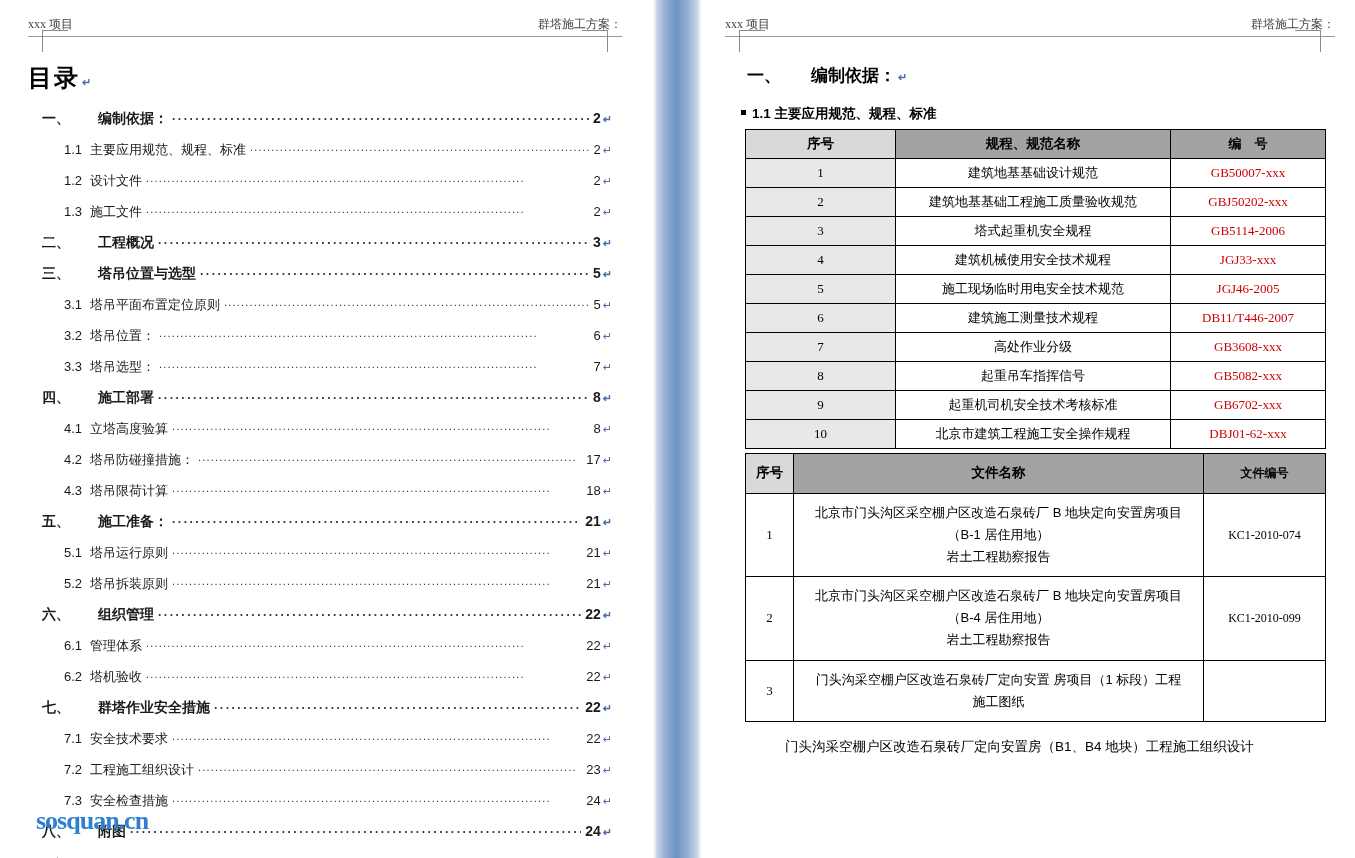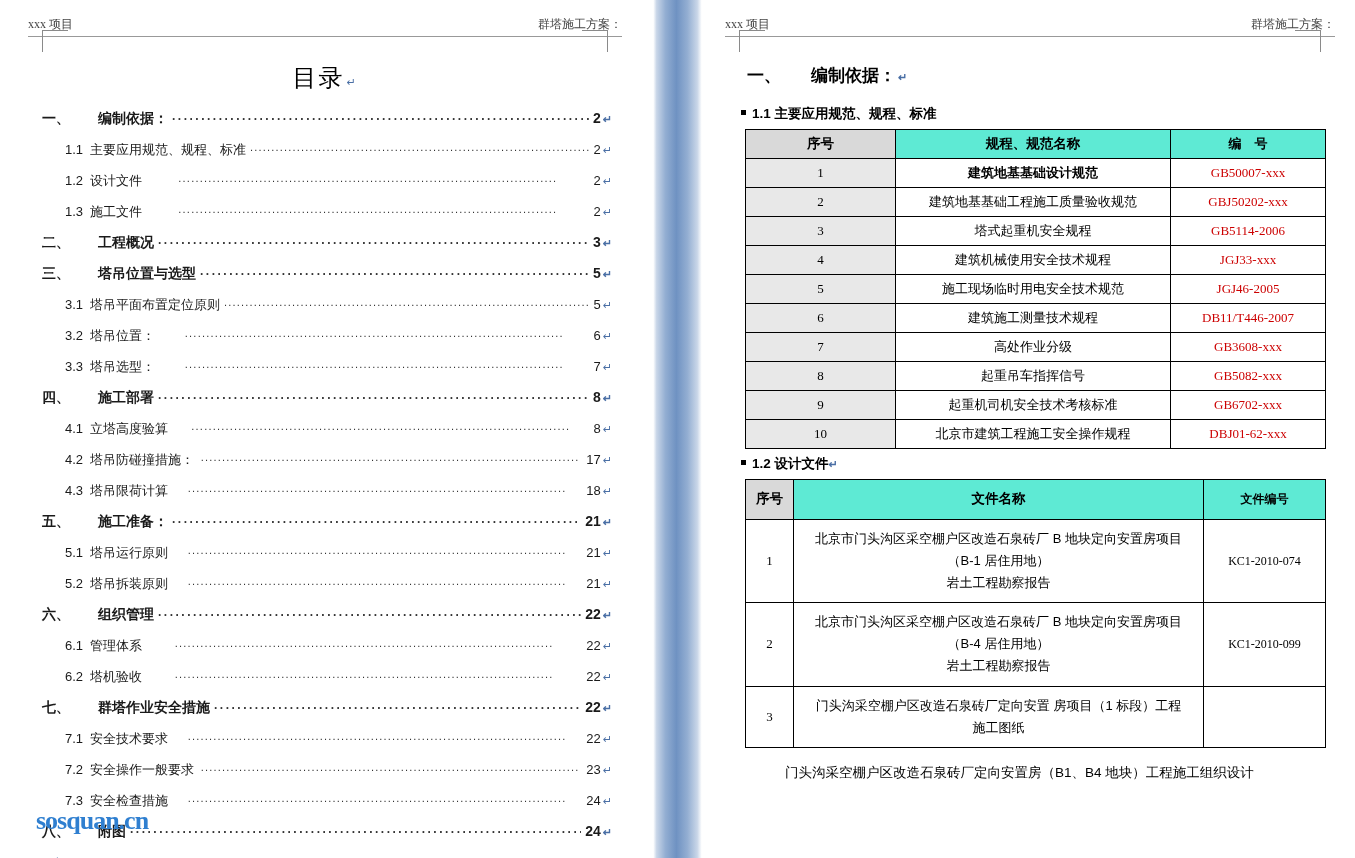--- a/index.html
+++ b/index.html
@@ -60,38 +60,37 @@
   .corner-mark {
     position: absolute;
     top: 30px;
     width: 26px; height: 22px;
   }
   .corner-mark.left { left: 14px; border-left: 1px solid #8a8a8a; border-top: 1px solid #8a8a8a; }
   .corner-mark.right { right: 14px; border-right: 1px solid #8a8a8a; border-top: 1px solid #8a8a8a; }
 
   
   .toc-title {
-    text-align: center;
+    text-align: left;
     font-family: "Liberation Serif", serif;
     font-size: 24px;
-    font-weight: normal;
+    font-weight: bold;
     color: #000;
     margin: 28px 0 16px 0;
     letter-spacing: 2px;
   }
 
   .toc-list { margin: 0; padding: 0 10px 0 14px; }
   .toc-row {
     display: flex;
     align-items: baseline;
     font-size: 13.5px;
     color: #1a1a1a;
     margin-bottom: 13px;
     white-space: nowrap;
-    text-align: center;
   }
   .toc-row.lvl1 { font-weight: bold; font-size: 14px; }
   .toc-row.lvl2 { font-weight: normal; padding-left: 22px; font-size: 13px; }
   .toc-label { flex: 0 0 auto; }
   .toc-label .num { display: inline-block; min-width: 20px; }
   .toc-label .numsp { display:inline-block; width: 28px; }
   .toc-dots {
     flex: 1 1 auto;
     overflow: hidden;
     margin: 0 4px;
@@ -151,33 +150,33 @@
   table.doc-tbl td, table.doc-tbl th {
     border: 1px solid #000;
     font-size: 13px;
     text-align: center;
     vertical-align: middle;
     padding: 5px 4px;
     color: #000;
     font-weight: normal;
   }
   table.doc-tbl thead td {
-    background: #5eead4;
+    background: #a3a3a3;
     font-weight: bold;
     font-size: 13.5px;
   }
   
   .t1 { width: 580px; }
   .t1 td.c0 { width: 150px; background: #e8e8e8; font-family: "Liberation Serif", serif; }
   .t1 thead td.c0 { background: #d9d9d9; }
   .t1 td.c1 { width: 275px; font-weight: bold; }
   .t1 td.c2 { width: 155px; color: #cc0000; font-family: "Liberation Serif", serif; font-size: 13px;}
   .t1 thead td.c2 { color: #000; font-family: Liberation Serif, serif; }
   .t1 tbody tr td.c1 { font-weight: normal; }
-  .t1 tbody tr:first-child td.c1 { font-weight: bold; }
+  .t1 tbody tr:first-child td.c1 { font-weight: normal; }
 
   
   .t2 { width: 580px; }
   .t2 td.d0 { width: 48px; background: #ffffff; font-family: "Liberation Serif", serif; }
   .t2 thead td.d0 { background: #d9d9d9; }
   .t2 td.d1 { width: 410px; text-align: center; line-height: 1.7; padding: 8px 10px;}
   .t2 td.d2 { width: 122px; font-family: "Liberation Serif", serif; font-size: 12px;}
   .t2 thead td { background: #d9d9d9; font-weight: bold; }
 
   .body-para {
@@ -325,21 +324,21 @@
           <span class="toc-page">22</span>
           <span class="pilcrow">↵</span>
         </div>
         <div class="toc-row lvl2">
           <span class="toc-label"><span class="num">7.1</span><span class="numsp" style="width: 6px;"></span><span>安全技术要求</span></span>
           <span class="toc-dots">.........................................................................................</span>
           <span class="toc-page">22</span>
           <span class="pilcrow">↵</span>
         </div>
         <div class="toc-row lvl2">
-          <span class="toc-label"><span class="num">7.2</span><span class="numsp" style="width: 6px;"></span><span>安全操作一般要求</span></span>
+          <span class="toc-label"><span class="num">7.2</span><span class="numsp" style="width: 6px;"></span><span>工程施工组织设计</span></span>
           <span class="toc-dots">.........................................................................................</span>
           <span class="toc-page">23</span>
           <span class="pilcrow">↵</span>
         </div>
         <div class="toc-row lvl2">
           <span class="toc-label"><span class="num">7.3</span><span class="numsp" style="width: 6px;"></span><span>安全检查措施</span></span>
           <span class="toc-dots">.........................................................................................</span>
           <span class="toc-page">24</span>
           <span class="pilcrow">↵</span>
         </div>
@@ -429,23 +428,20 @@
             <td class="c2">GB6702-xxx</td>
           </tr>
           <tr>
             <td class="c0">10</td>
             <td class="c1">北京市建筑工程施工安全操作规程</td>
             <td class="c2">DBJ01-62-xxx</td>
           </tr>
         </tbody>
     </table>
 
-    <div class="sub-title">
-      <span class="bullet"></span><span>1.2 设计文件</span><span class="pil">↵</span>
-    </div>
 
     <table class="doc-tbl t2">
       <thead>
         <tr>
           <td class="d0">序号</td>
           <td class="d1">文件名称</td>
           <td class="d2">文件编号</td>
         </tr>
       </thead>
       <tbody id="t2-body">

